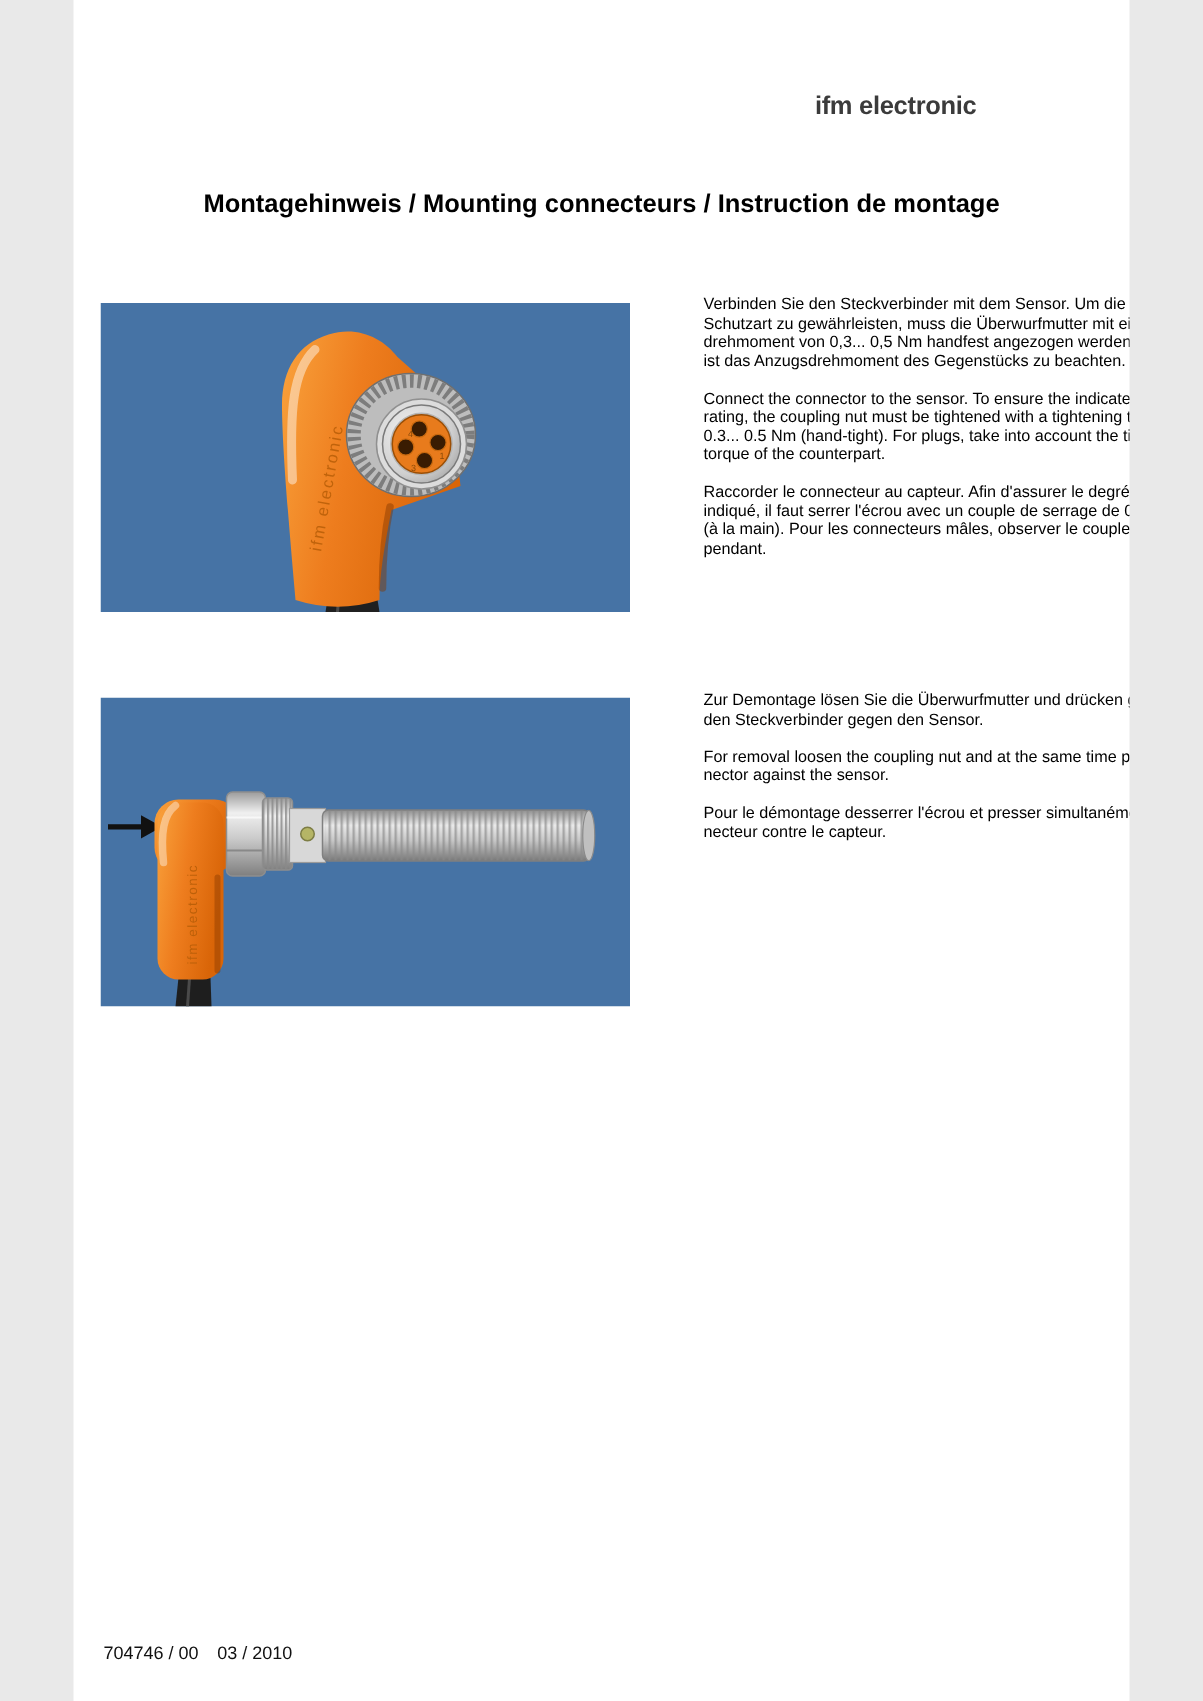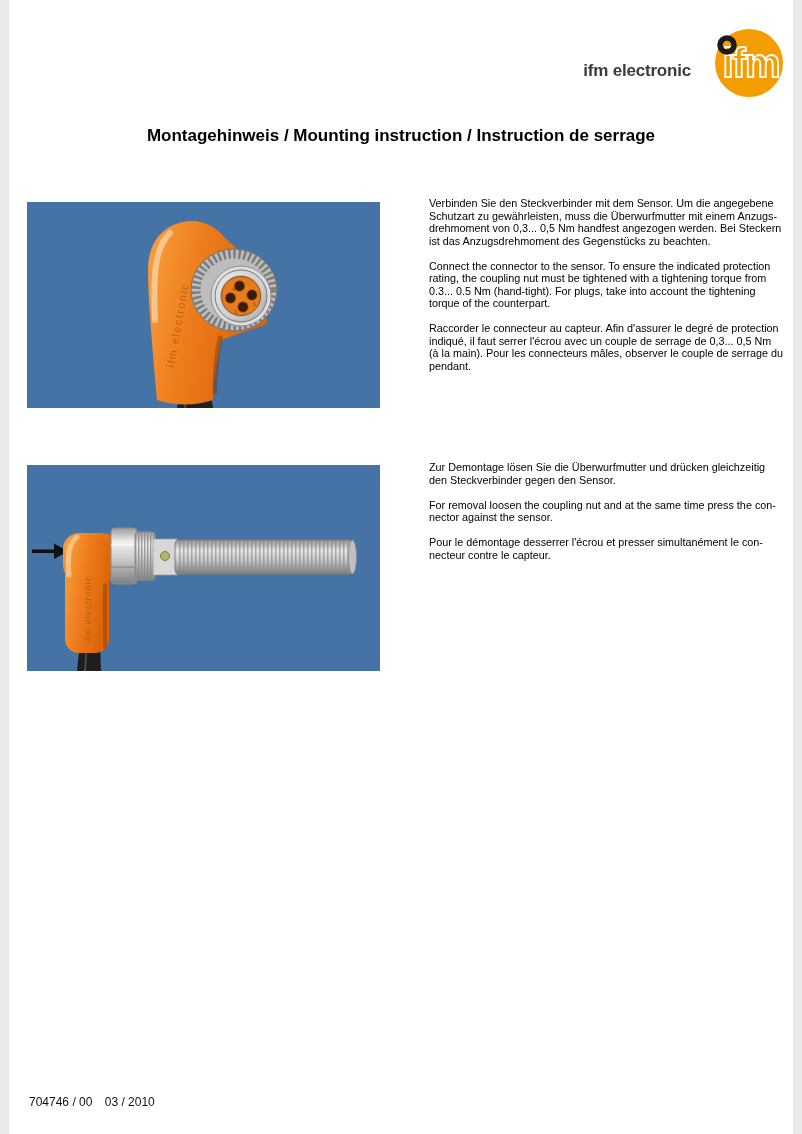--- a/index.html
+++ b/index.html
@@ -1,17 +1,17 @@
 <!DOCTYPE html>
 <html><head>
 <meta charset="utf-8">
 <style>
   html,body{margin:0;padding:0;background:#e9e9e9;}
   .page{
-    position:relative;width:784px;height:1134px;background:#fff;
+    position:relative;width:704px;height:1134px;background:#fff;
     font-family:"Liberation Sans",sans-serif;color:#000;overflow:hidden;
     margin:0 auto;
   }
   .brand{
     position:absolute;top:61px;right:102px;
     font-size:17px;font-weight:700;color:#3b3b3b;letter-spacing:-0.2px;
   }
   .logo{position:absolute;left:703px;top:27px;width:72px;height:72px;}
   .title{
     position:absolute;top:126px;left:0;width:100%;margin:0;
@@ -35,21 +35,21 @@
 
   <div class="brand">ifm electronic</div>
   <div class="logo">
     <svg width="72" height="72" viewBox="0 0 72 72">
       <circle cx="37" cy="36" r="34" fill="#F49D00"></circle>
       <text x="39" y="50" text-anchor="middle" font-family="Liberation Sans, sans-serif" font-size="40" font-weight="700" fill="none" stroke="#ffffff" stroke-width="1.8" letter-spacing="-1">ifm</text>
       <circle cx="15" cy="18" r="7" fill="none" stroke="#1a1a1a" stroke-width="5.5"></circle>
     </svg>
   </div>
 
-  <h1 class="title">Montagehinweis / Mounting instruction / Instruction de serrage</h1>
+  <h1 class="title">Montagehinweis / Mounting connecteurs / Instruction de montage</h1>
 
   <div class="figure fig1">
     <svg width="353" height="206" viewBox="0 0 353 206">
       <defs>
         <linearGradient id="bodyGrad1" x1="0" y1="0" x2="1" y2="0.3">
           <stop offset="0" stop-color="#F9A23C"></stop>
           <stop offset="0.45" stop-color="#EE7D1E"></stop>
           <stop offset="1" stop-color="#D96508"></stop>
         </linearGradient>
         <radialGradient id="silverFace1" cx="0.35" cy="0.35" r="0.9">

